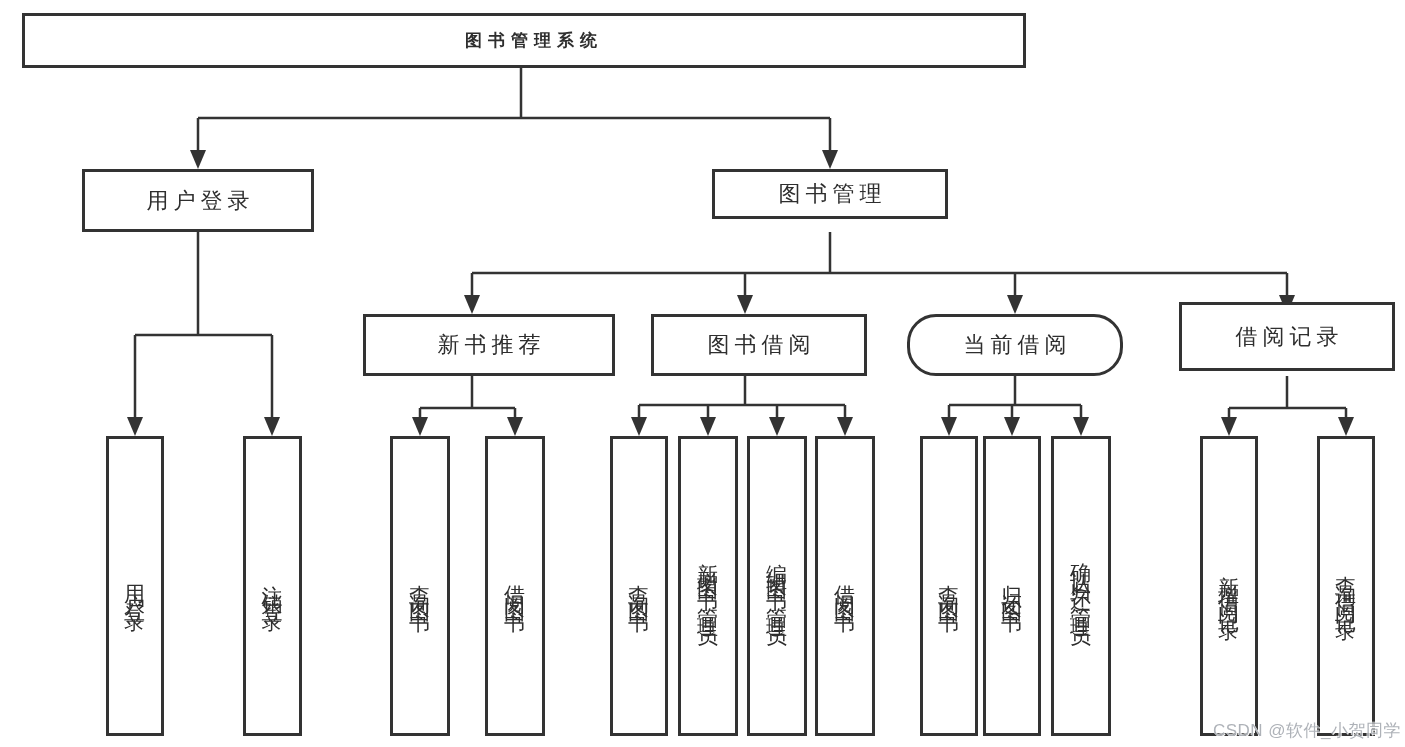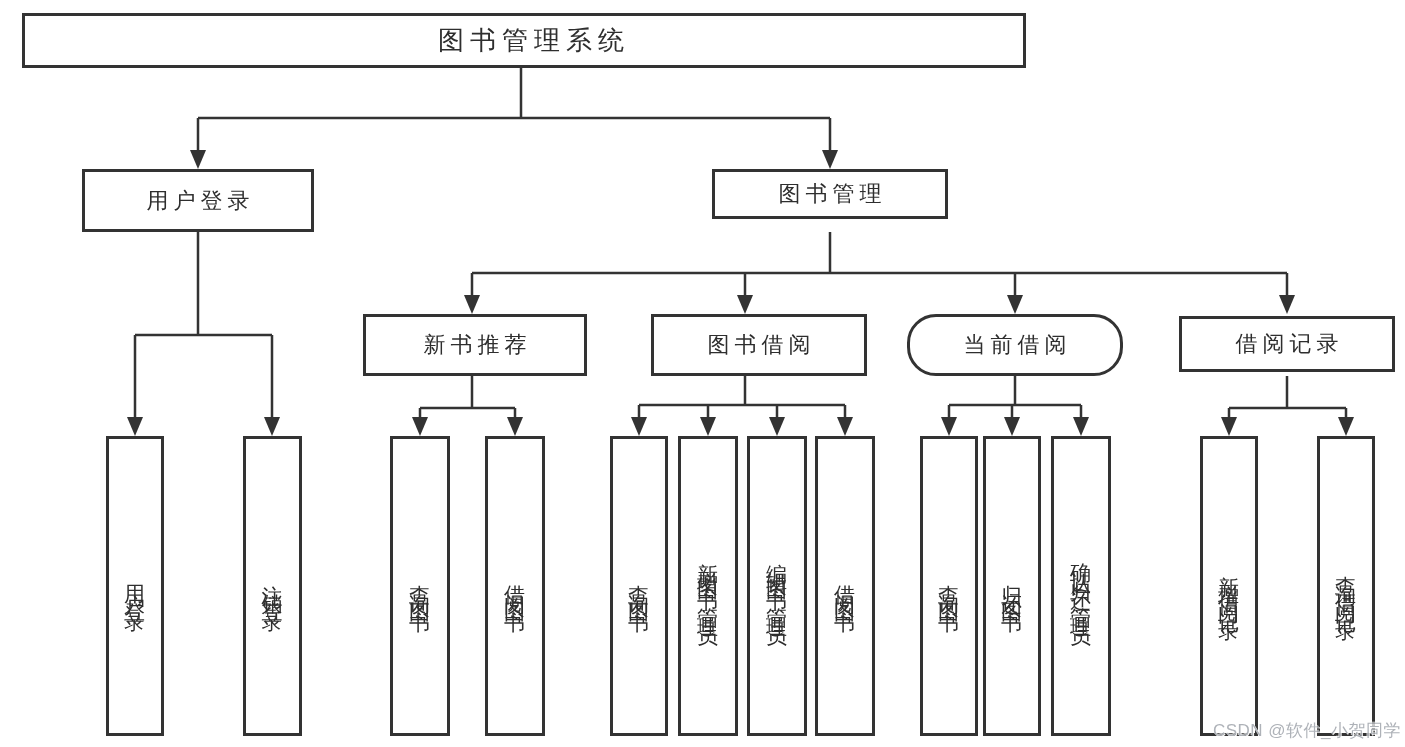--- a/index.html
+++ b/index.html
@@ -27,21 +27,21 @@
     align-items: center;
     justify-content: center;
     text-align: center;
   }
   .h-node {
     font-size: 22px;
     letter-spacing: 5px;
     padding-left: 5px; 
     white-space: nowrap;
   }
-  .root-node { font-size: 26px; letter-spacing: 6px; padding-left: 20px; }
+  .root-node { font-size: 17px; letter-spacing: 6px; padding-left: 20px; font-weight: bold; }
   .v-node {
     font-size: 21px;
     writing-mode: vertical-rl;
     text-orientation: mixed;
     letter-spacing: 9px;
     line-height: 1;
   }
   .watermark {
     position: absolute;
     right: 4px;
@@ -89,24 +89,24 @@
       <polygon points="1221,417 1237,417 1229,436"></polygon>
       <polygon points="1338,417 1354,417 1346,436"></polygon>
     </g>
   </svg>
 
   <div class="node h-node root-node" style="left:22px; top:13px; width:1004px; height:55px;">图书管理系统</div>
 
   <div class="node h-node" style="left:82px; top:169px; width:232px; height:63px;">用户登录</div>
   <div class="node h-node" style="left:712px; top:169px; width:236px; height:50px;text-align:right;">图书管理</div>
 
-  <div class="node h-node" style="left:363px; top:314px; width:224px; height:62px;">新书推荐</div>
+  <div class="node h-node" style="left:363px; top:314px; width:252px; height:62px;">新书推荐</div>
   <div class="node h-node" style="left:651px; top:314px; width:216px; height:62px;">图书借阅</div>
   <div class="node h-node" style="left:907px; top:314px; width:216px; height:62px;border-radius:29px;">当前借阅</div>
-  <div class="node h-node" style="left:1179px; top:316px; width:216px; height:56px;">借阅记录</div>
+  <div class="node h-node" style="left:1179px; top:302px; width:216px; height:69px;">借阅记录</div>
 
   <div class="node v-node" style="left:106px; top:436px; width:58px; height:300px;">用户登录</div>
   <div class="node v-node" style="left:243px; top:436px; width:59px; height:300px;">注销登录</div>
 
   <div class="node v-node" style="left:390px; top:436px; width:60px; height:300px;">查询图书</div>
   <div class="node v-node" style="left:485px; top:436px; width:60px; height:300px;">借阅图书</div>
 
   <div class="node v-node" style="left:610px; top:436px; width:58px; height:300px;">查询图书</div>
   <div class="node v-node" style="left:678px; top:436px; width:60px; height:300px;">新增图书（管理员）</div>
   <div class="node v-node" style="left:747px; top:436px; width:60px; height:300px;">编辑图书（管理员）</div>

